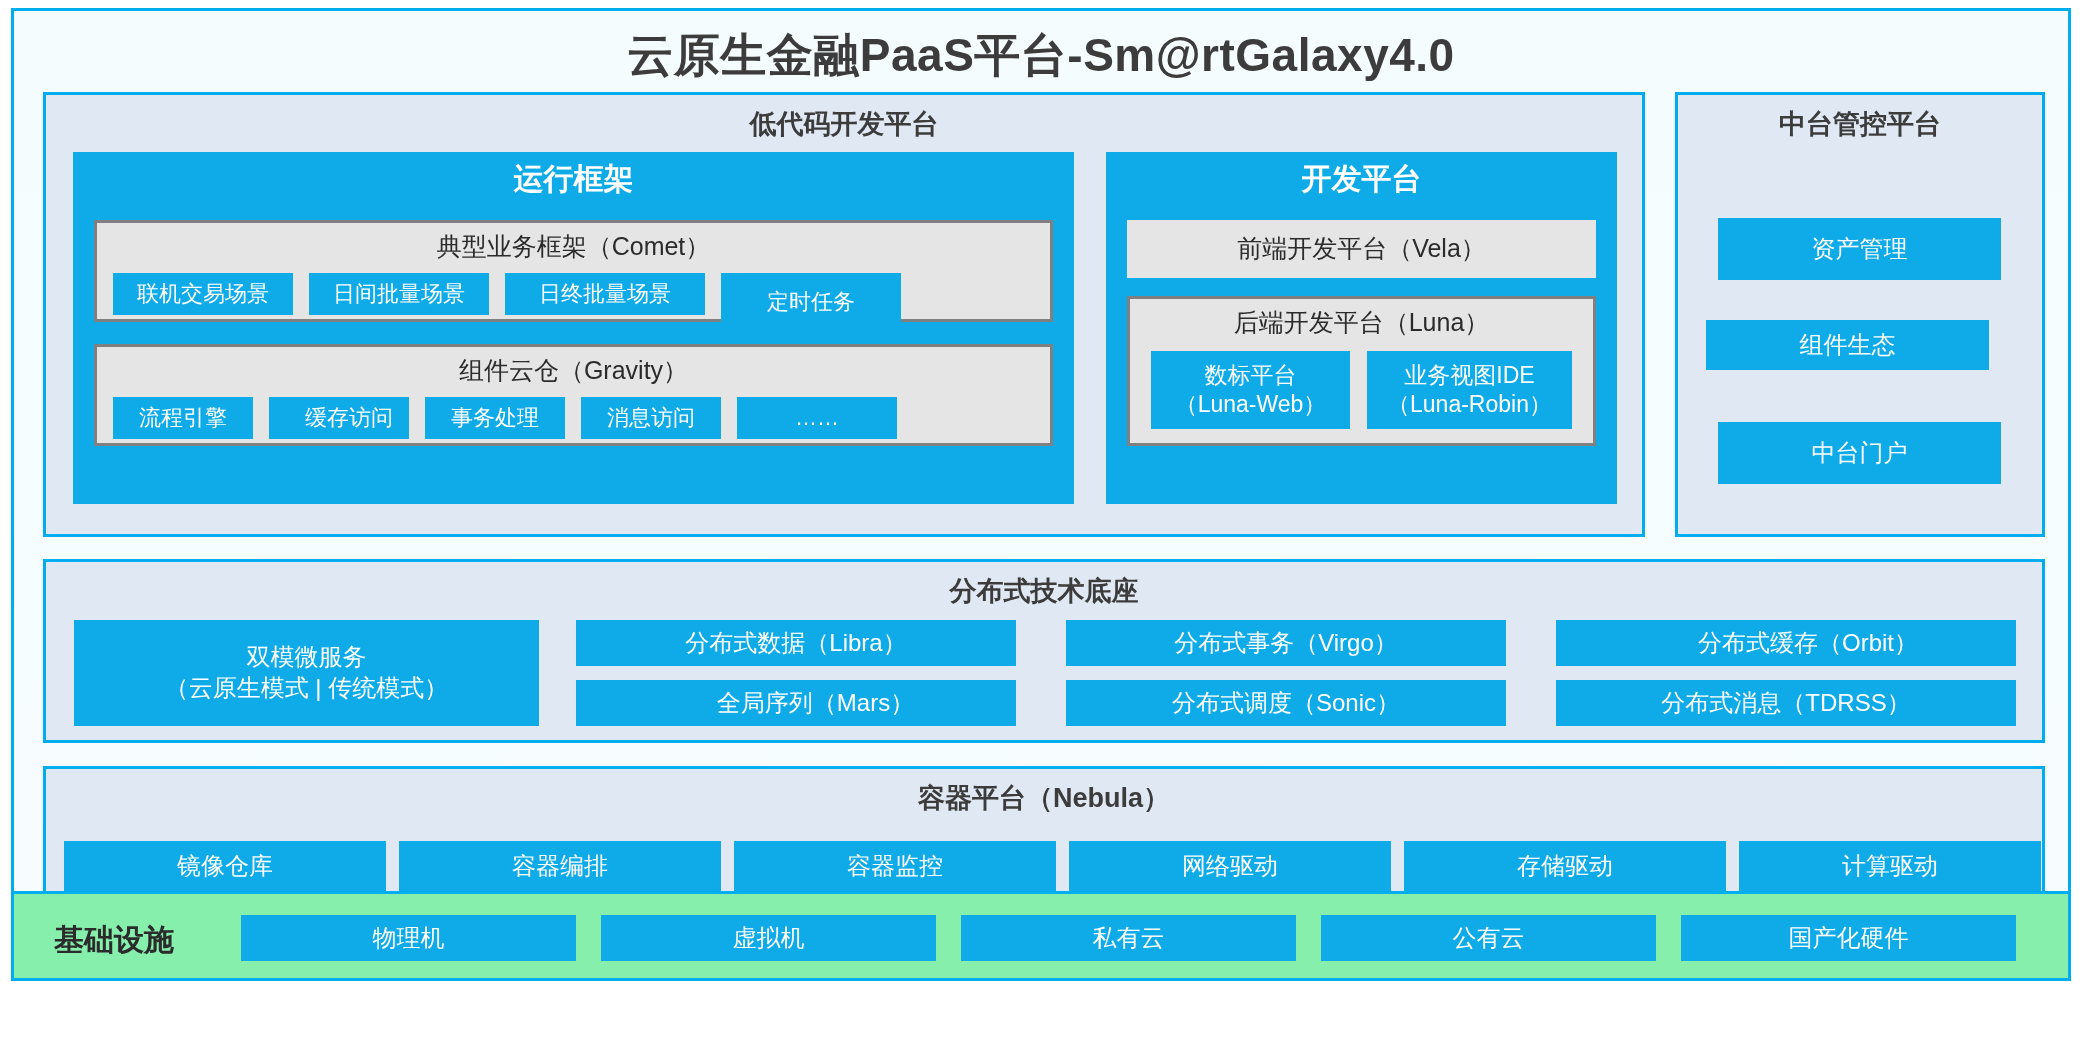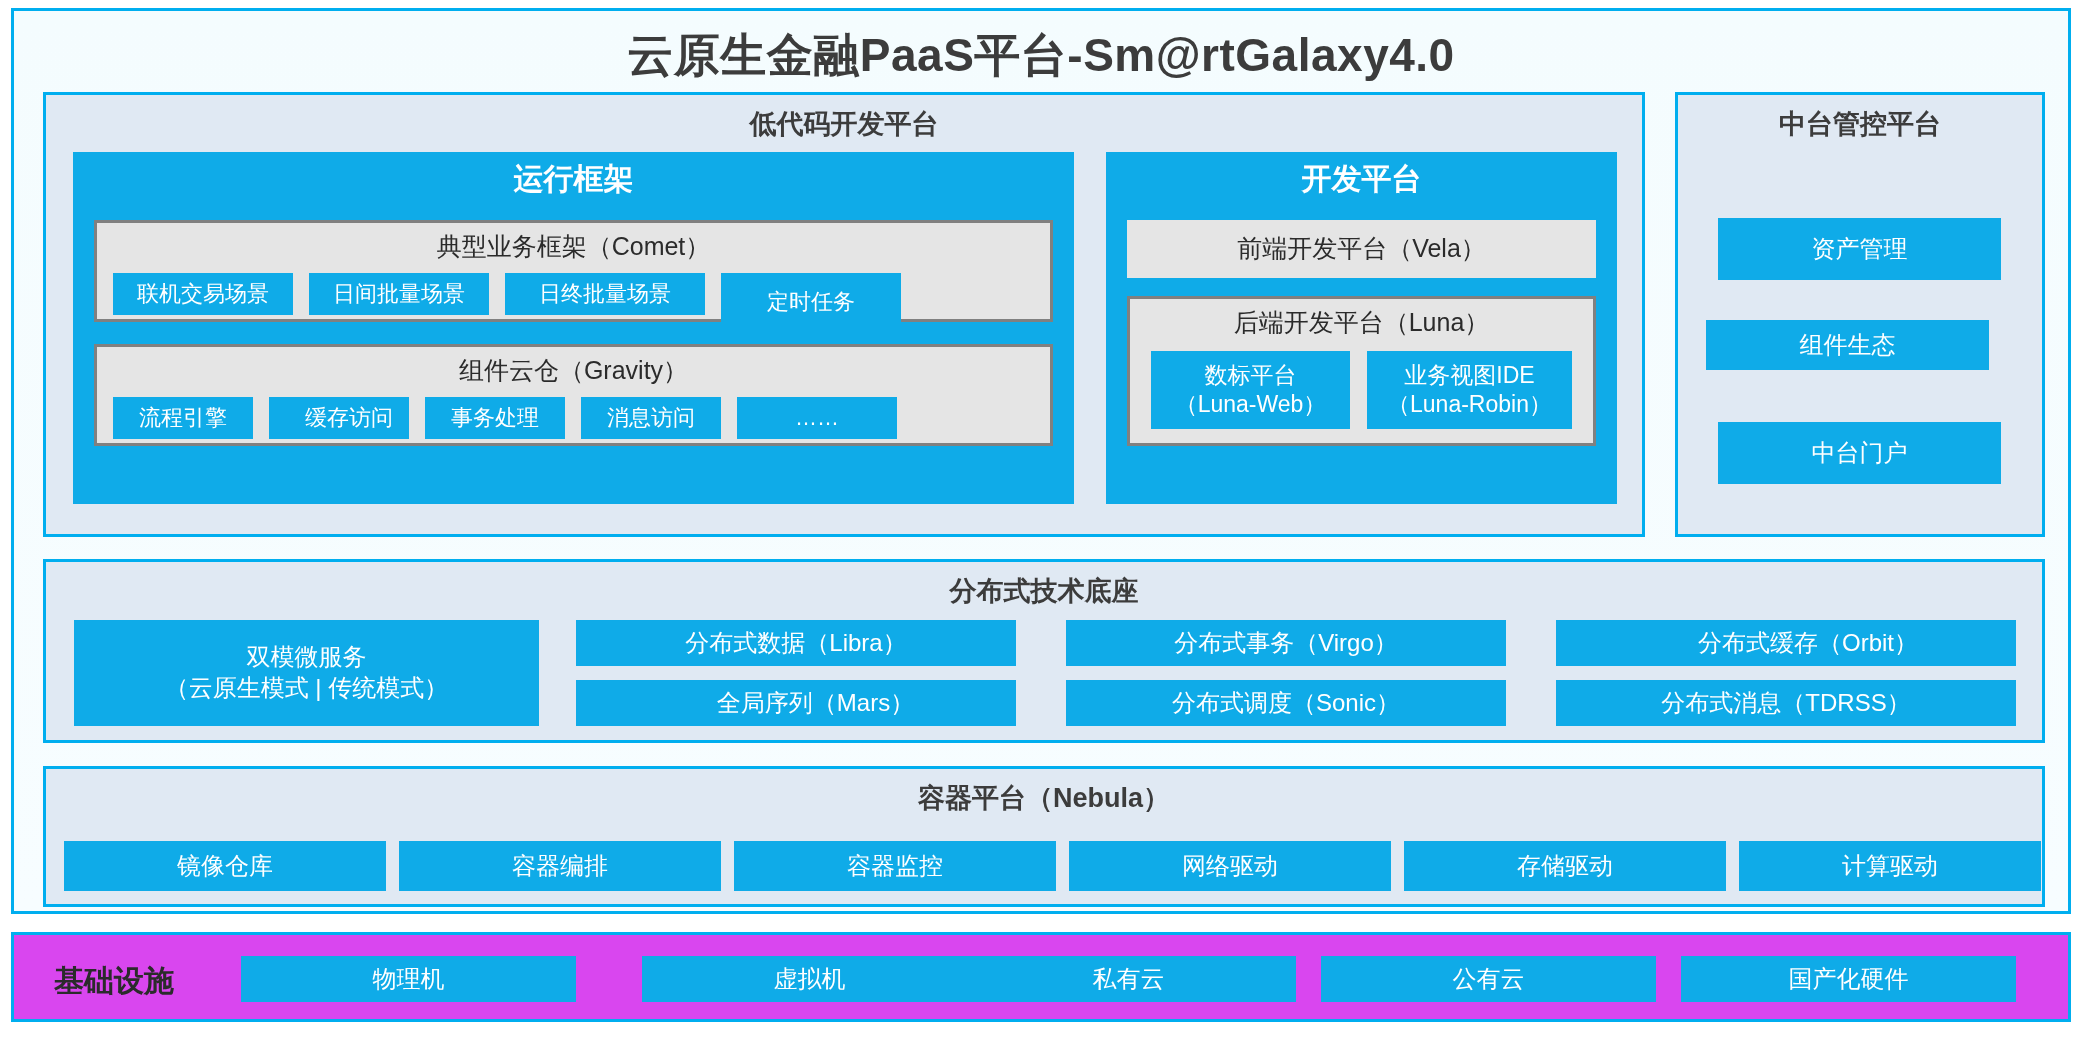--- a/index.html
+++ b/index.html
@@ -106,26 +106,26 @@
     line-height: 1.28;
     white-space: pre-line;
   }
   .chip.big { font-size: 24px; }
   .chip.med { font-size: 23px; }
 
   
   .infra-bar {
     position: absolute;
     left: 11px;
-    top: 932px;
+    top: 891px;
     width: 2060px;
     height: 90px;
     box-sizing: border-box;
     border: 3px solid #00AEEF;
-    background: #d946ef;
+    background: #86efac;
   }
   .infra-label {
     position: absolute;
     left: 40px;
     top: 26px;
     font-size: 30px;
     font-weight: bold;
     color: #2b2b2b;
   }
 </style>
@@ -210,19 +210,19 @@
       <div class="chip big" style="left:1023px; top:72px; width:322px; height:50px;">网络驱动</div>
       <div class="chip big" style="left:1358px; top:72px; width:322px; height:50px;">存储驱动</div>
       <div class="chip big" style="left:1693px; top:72px; width:302px; height:50px;">计算驱动</div>
     </div>
 
   </div>
 
   <div class="infra-bar">
     <div class="infra-label">基础设施</div>
     <div class="chip big" style="left:227px; top:21px; width:335px; height:46px;">物理机</div>
-    <div class="chip big" style="left:587px; top:21px; width:335px; height:46px;margin-left:41px;">虚拟机</div>
+    <div class="chip big" style="left:587px; top:21px; width:335px; height:46px;">虚拟机</div>
     <div class="chip big" style="left:947px; top:21px; width:335px; height:46px;">私有云</div>
     <div class="chip big" style="left:1307px; top:21px; width:335px; height:46px;">公有云</div>
     <div class="chip big" style="left:1667px; top:21px; width:335px; height:46px;">国产化硬件</div>
   </div>
 
 </div>
 
 </body></html>

